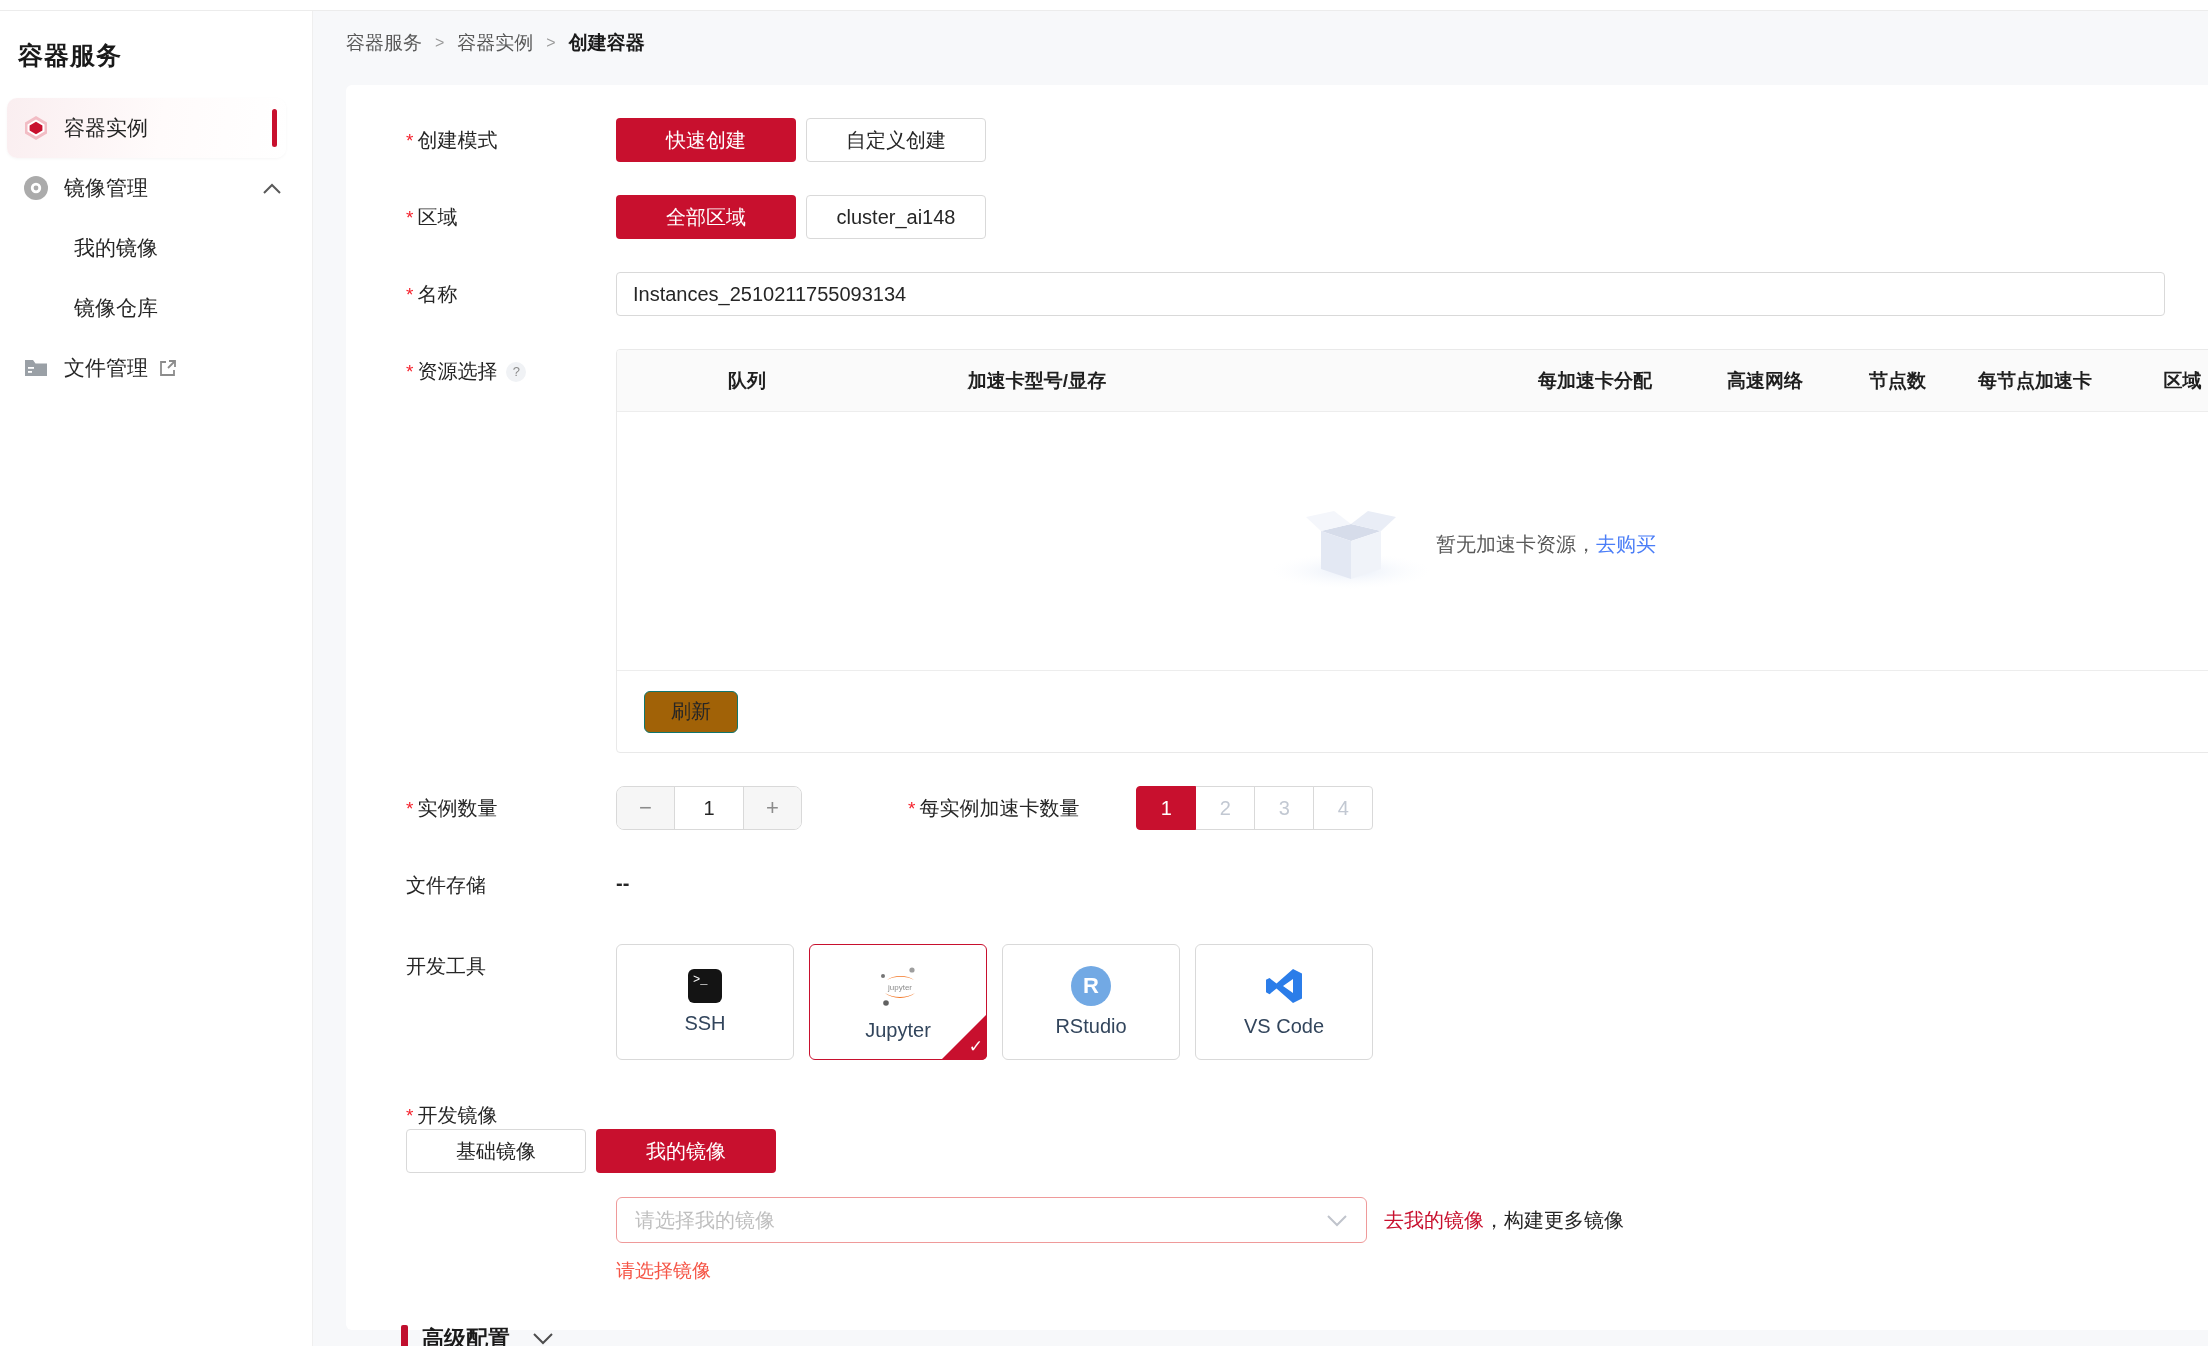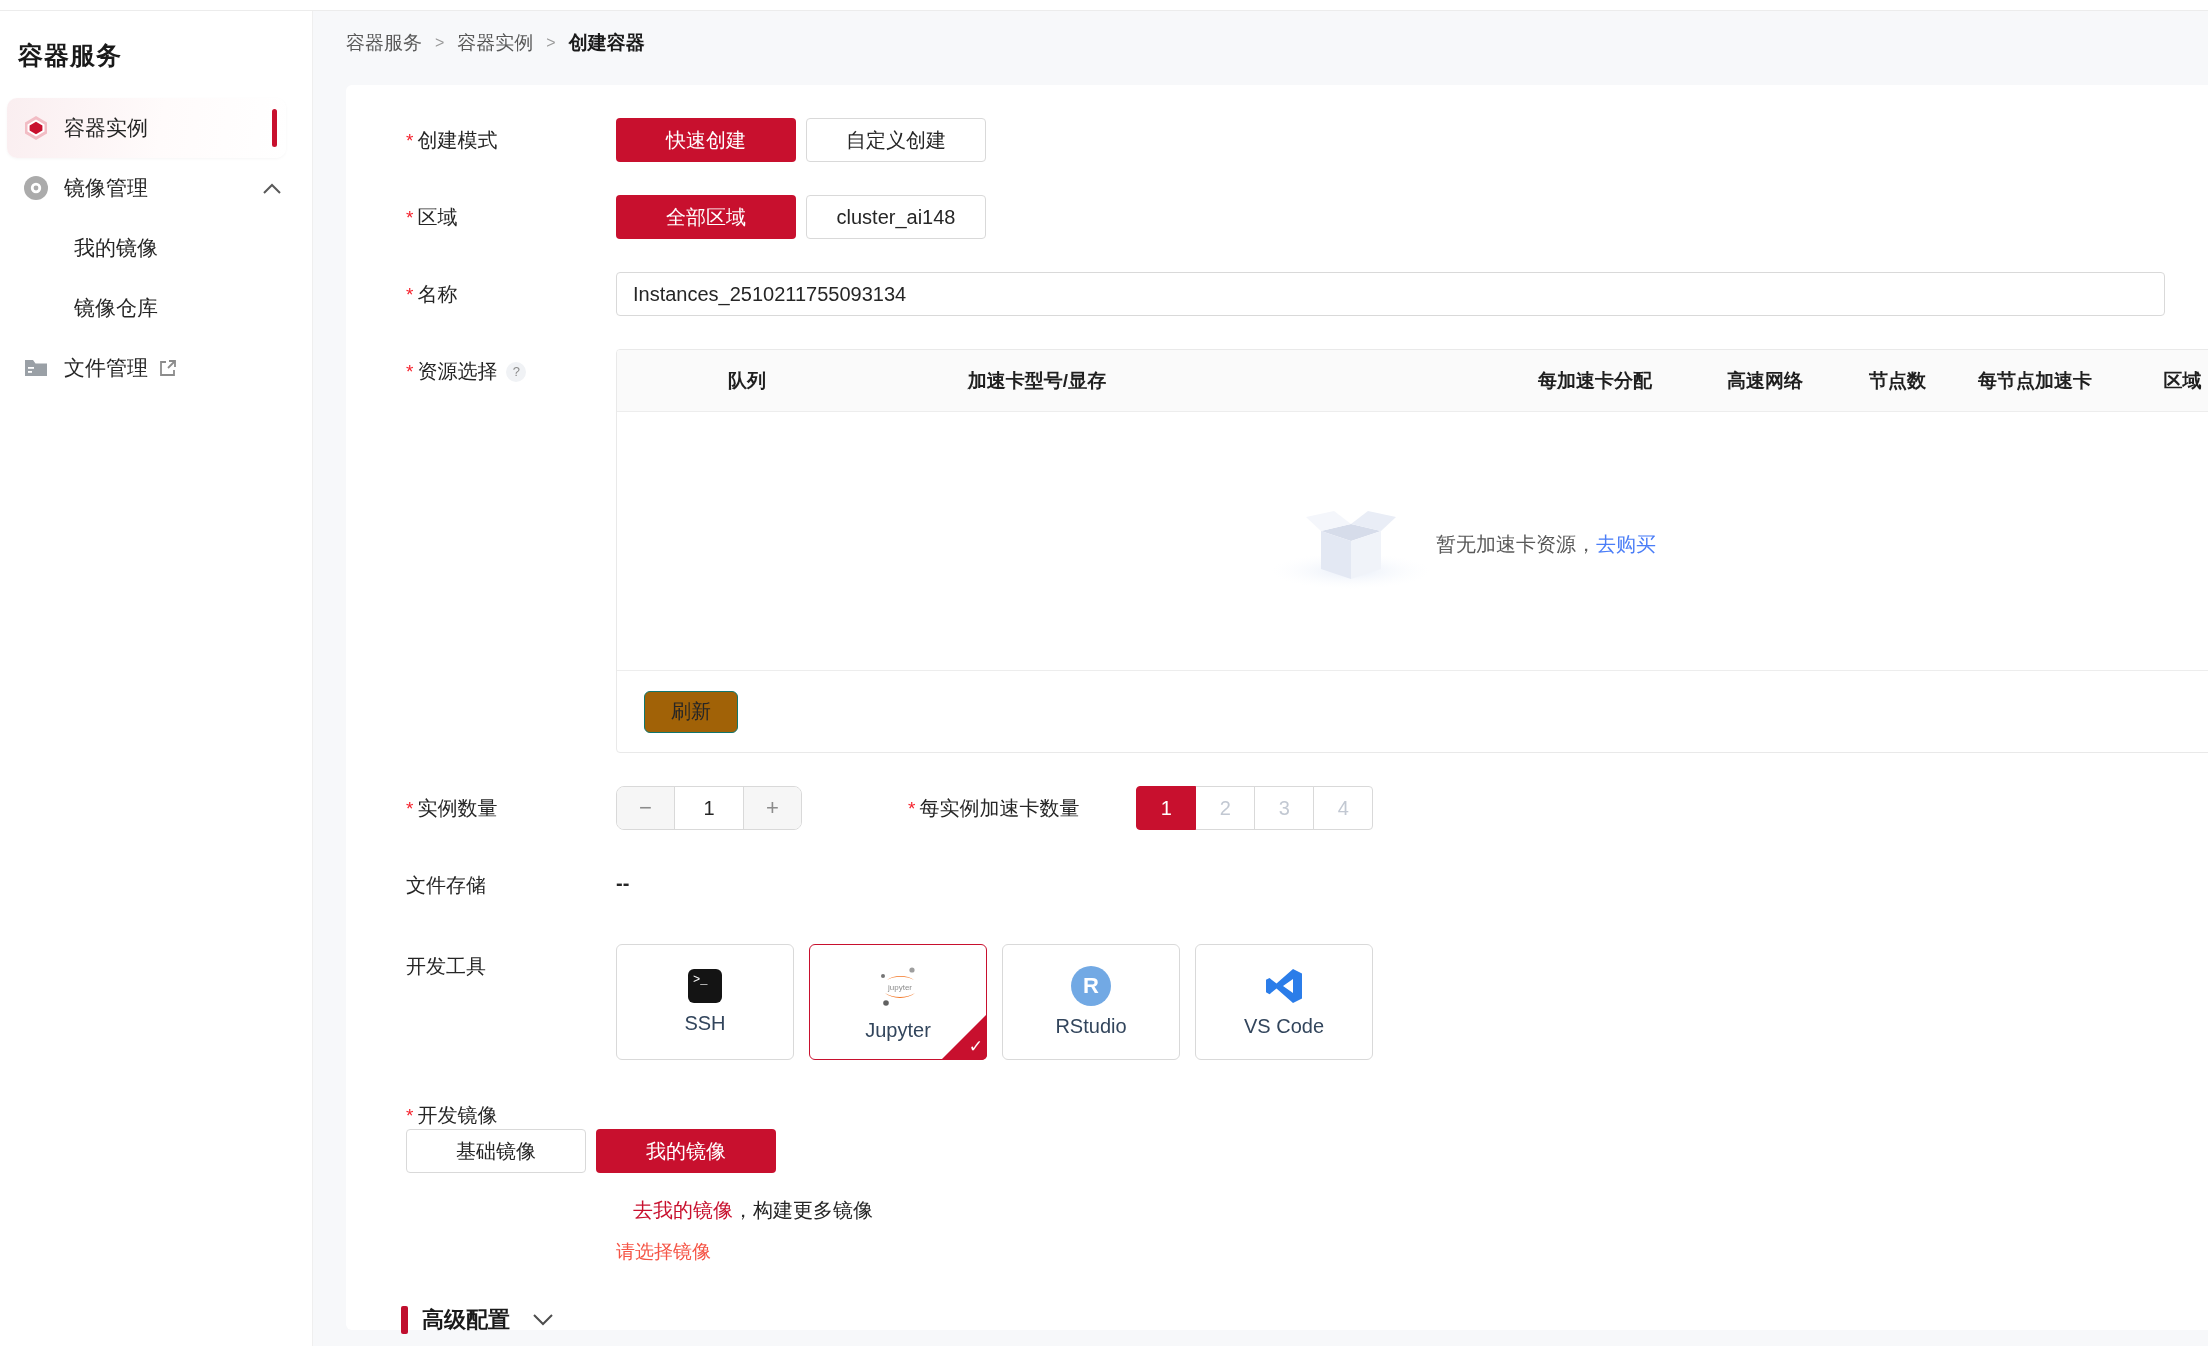--- a/index.html
+++ b/index.html
@@ -308,20 +308,26 @@
         <div class="btn-row">
           <div class="btn-toggle unsel">基础镜像</div>
           <div class="btn-toggle sel">我的镜像</div>
         </div>
       </div>
 
       <div class="form-row" style="margin-bottom:0;">
         <div class="label-col"></div>
         <div>
           <div style="display:flex; align-items:center;">
+            <div class="select-box">
+              <span>请选择我的镜像</span>
+              <svg class="chev" width="22" height="13" viewBox="0 0 22 13">
+                <polyline points="2,2 11,11 20,2" fill="none" stroke="#c0c4cc" stroke-width="2"></polyline>
+              </svg>
+            </div>
             <div class="select-side">
               <span class="link-red">去我的镜像</span>
               <span class="side-plain">，构建更多镜像</span>
             </div>
           </div>
           <div class="error-text">请选择镜像</div>
         </div>
       </div>
 
       <div class="adv-header">

